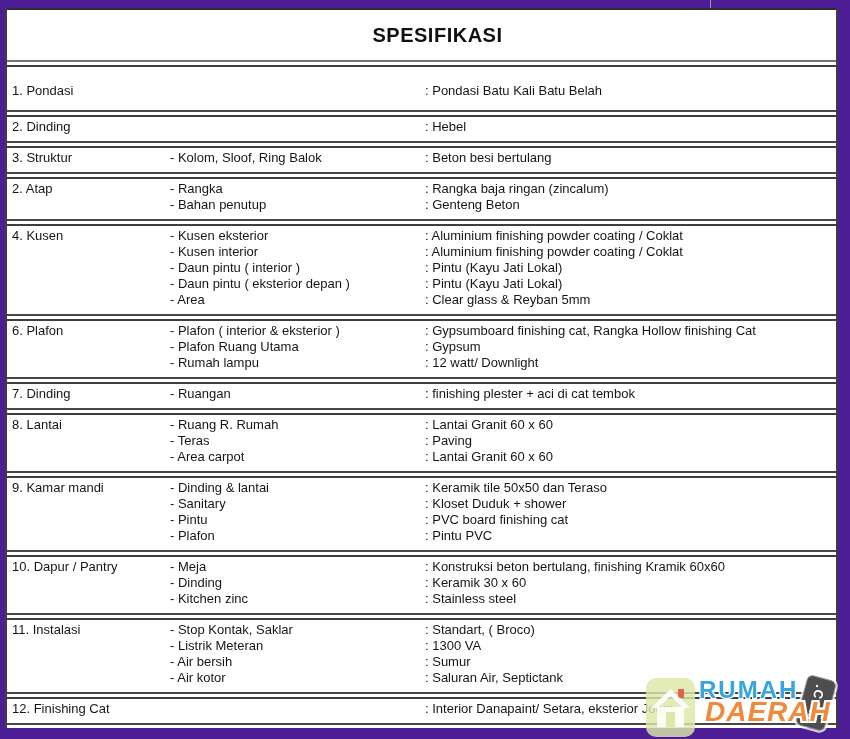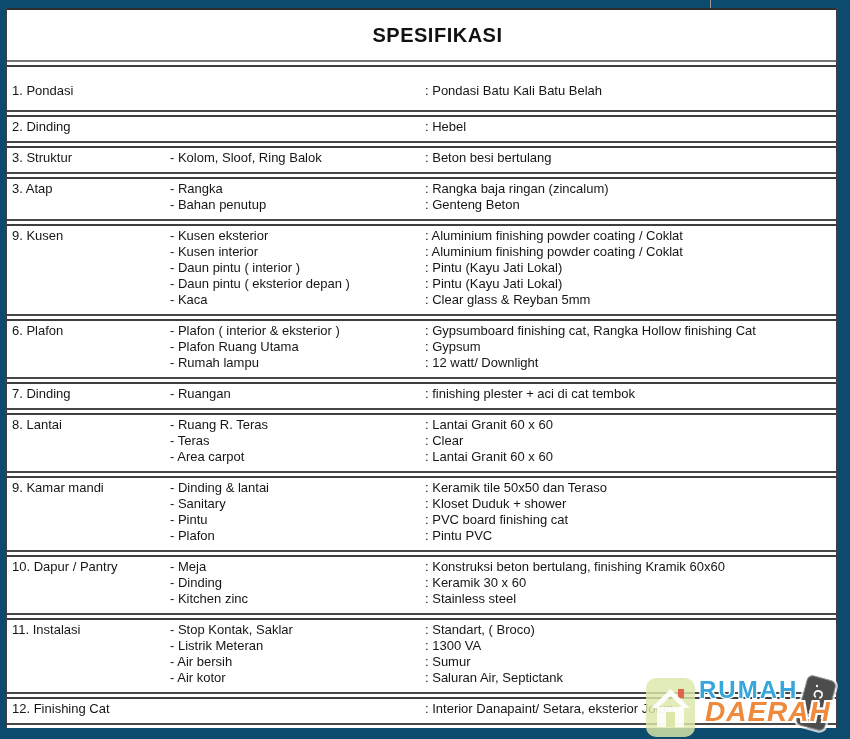--- a/index.html
+++ b/index.html
@@ -1,17 +1,17 @@
 <!DOCTYPE html>
 <html><head>
 <meta charset="utf-8">
 <style>
   * { margin:0; padding:0; box-sizing:border-box; }
   body { background:#ffffff; font-family:"Liberation Sans", sans-serif; }
-  .page { position:relative; width:850px; height:739px; background:#0c4a6e; overflow:hidden; }
+  .page { position:relative; width:850px; height:739px; background:#4c1d95; overflow:hidden; }
 
   .grid-tick { position:absolute; left:710px; top:0; width:1px; height:9px; background:#9a9a9a; }
 
   .spec-table {
     position:absolute; left:5px; top:8px; width:833px;
     border-left:2px solid #3e3e3e; border-right:2px solid #3e3e3e;
     background:#ffffff;
   }
   .thead {
     height:54px; border-top:2px solid #2e2e2e; border-bottom:2px solid #757575;
@@ -100,41 +100,41 @@
           </div>
           <div class="col2">
             <div class="line">- Kolom, Sloof, Ring Balok</div>
           </div>
           <div class="col3">
             <div class="line">: Beton besi bertulang</div>
           </div>
         </div>
         <div class="sec">
           <div class="col1">
-            <div class="line">3. Atap</div>
+            <div class="line">2. Atap</div>
           </div>
           <div class="col2">
             <div class="line">- Rangka</div>
             <div class="line">- Bahan penutup</div>
           </div>
           <div class="col3">
             <div class="line">: Rangka baja ringan (zincalum)</div>
             <div class="line">: Genteng Beton</div>
           </div>
         </div>
         <div class="sec">
           <div class="col1">
-            <div class="line">9. Kusen</div>
+            <div class="line">4. Kusen</div>
           </div>
           <div class="col2">
             <div class="line">- Kusen eksterior</div>
             <div class="line">- Kusen interior</div>
             <div class="line">- Daun pintu ( interior )</div>
             <div class="line">- Daun pintu ( eksterior depan )</div>
-            <div class="line">- Kaca</div>
+            <div class="line">- Area</div>
           </div>
           <div class="col3">
             <div class="line">: Aluminium finishing powder coating / Coklat</div>
             <div class="line">: Aluminium finishing powder coating / Coklat</div>
             <div class="line">: Pintu (Kayu Jati Lokal)</div>
             <div class="line">: Pintu (Kayu Jati Lokal)</div>
             <div class="line">: Clear glass &amp; Reyban 5mm</div>
           </div>
         </div>
         <div class="sec">
@@ -161,27 +161,27 @@
           </div>
           <div class="col3">
             <div class="line">: finishing plester + aci di cat tembok</div>
           </div>
         </div>
         <div class="sec">
           <div class="col1">
             <div class="line">8. Lantai</div>
           </div>
           <div class="col2">
-            <div class="line">- Ruang R. Teras</div>
+            <div class="line">- Ruang R. Rumah</div>
             <div class="line">- Teras</div>
             <div class="line">- Area carpot</div>
           </div>
           <div class="col3">
             <div class="line">: Lantai Granit 60 x 60</div>
-            <div class="line">: Clear</div>
+            <div class="line">: Paving</div>
             <div class="line">: Lantai Granit 60 x 60</div>
           </div>
         </div>
         <div class="sec">
           <div class="col1">
             <div class="line">9. Kamar mandi</div>
           </div>
           <div class="col2">
             <div class="line">- Dinding &amp; lantai</div>
             <div class="line">- Sanitary</div>

